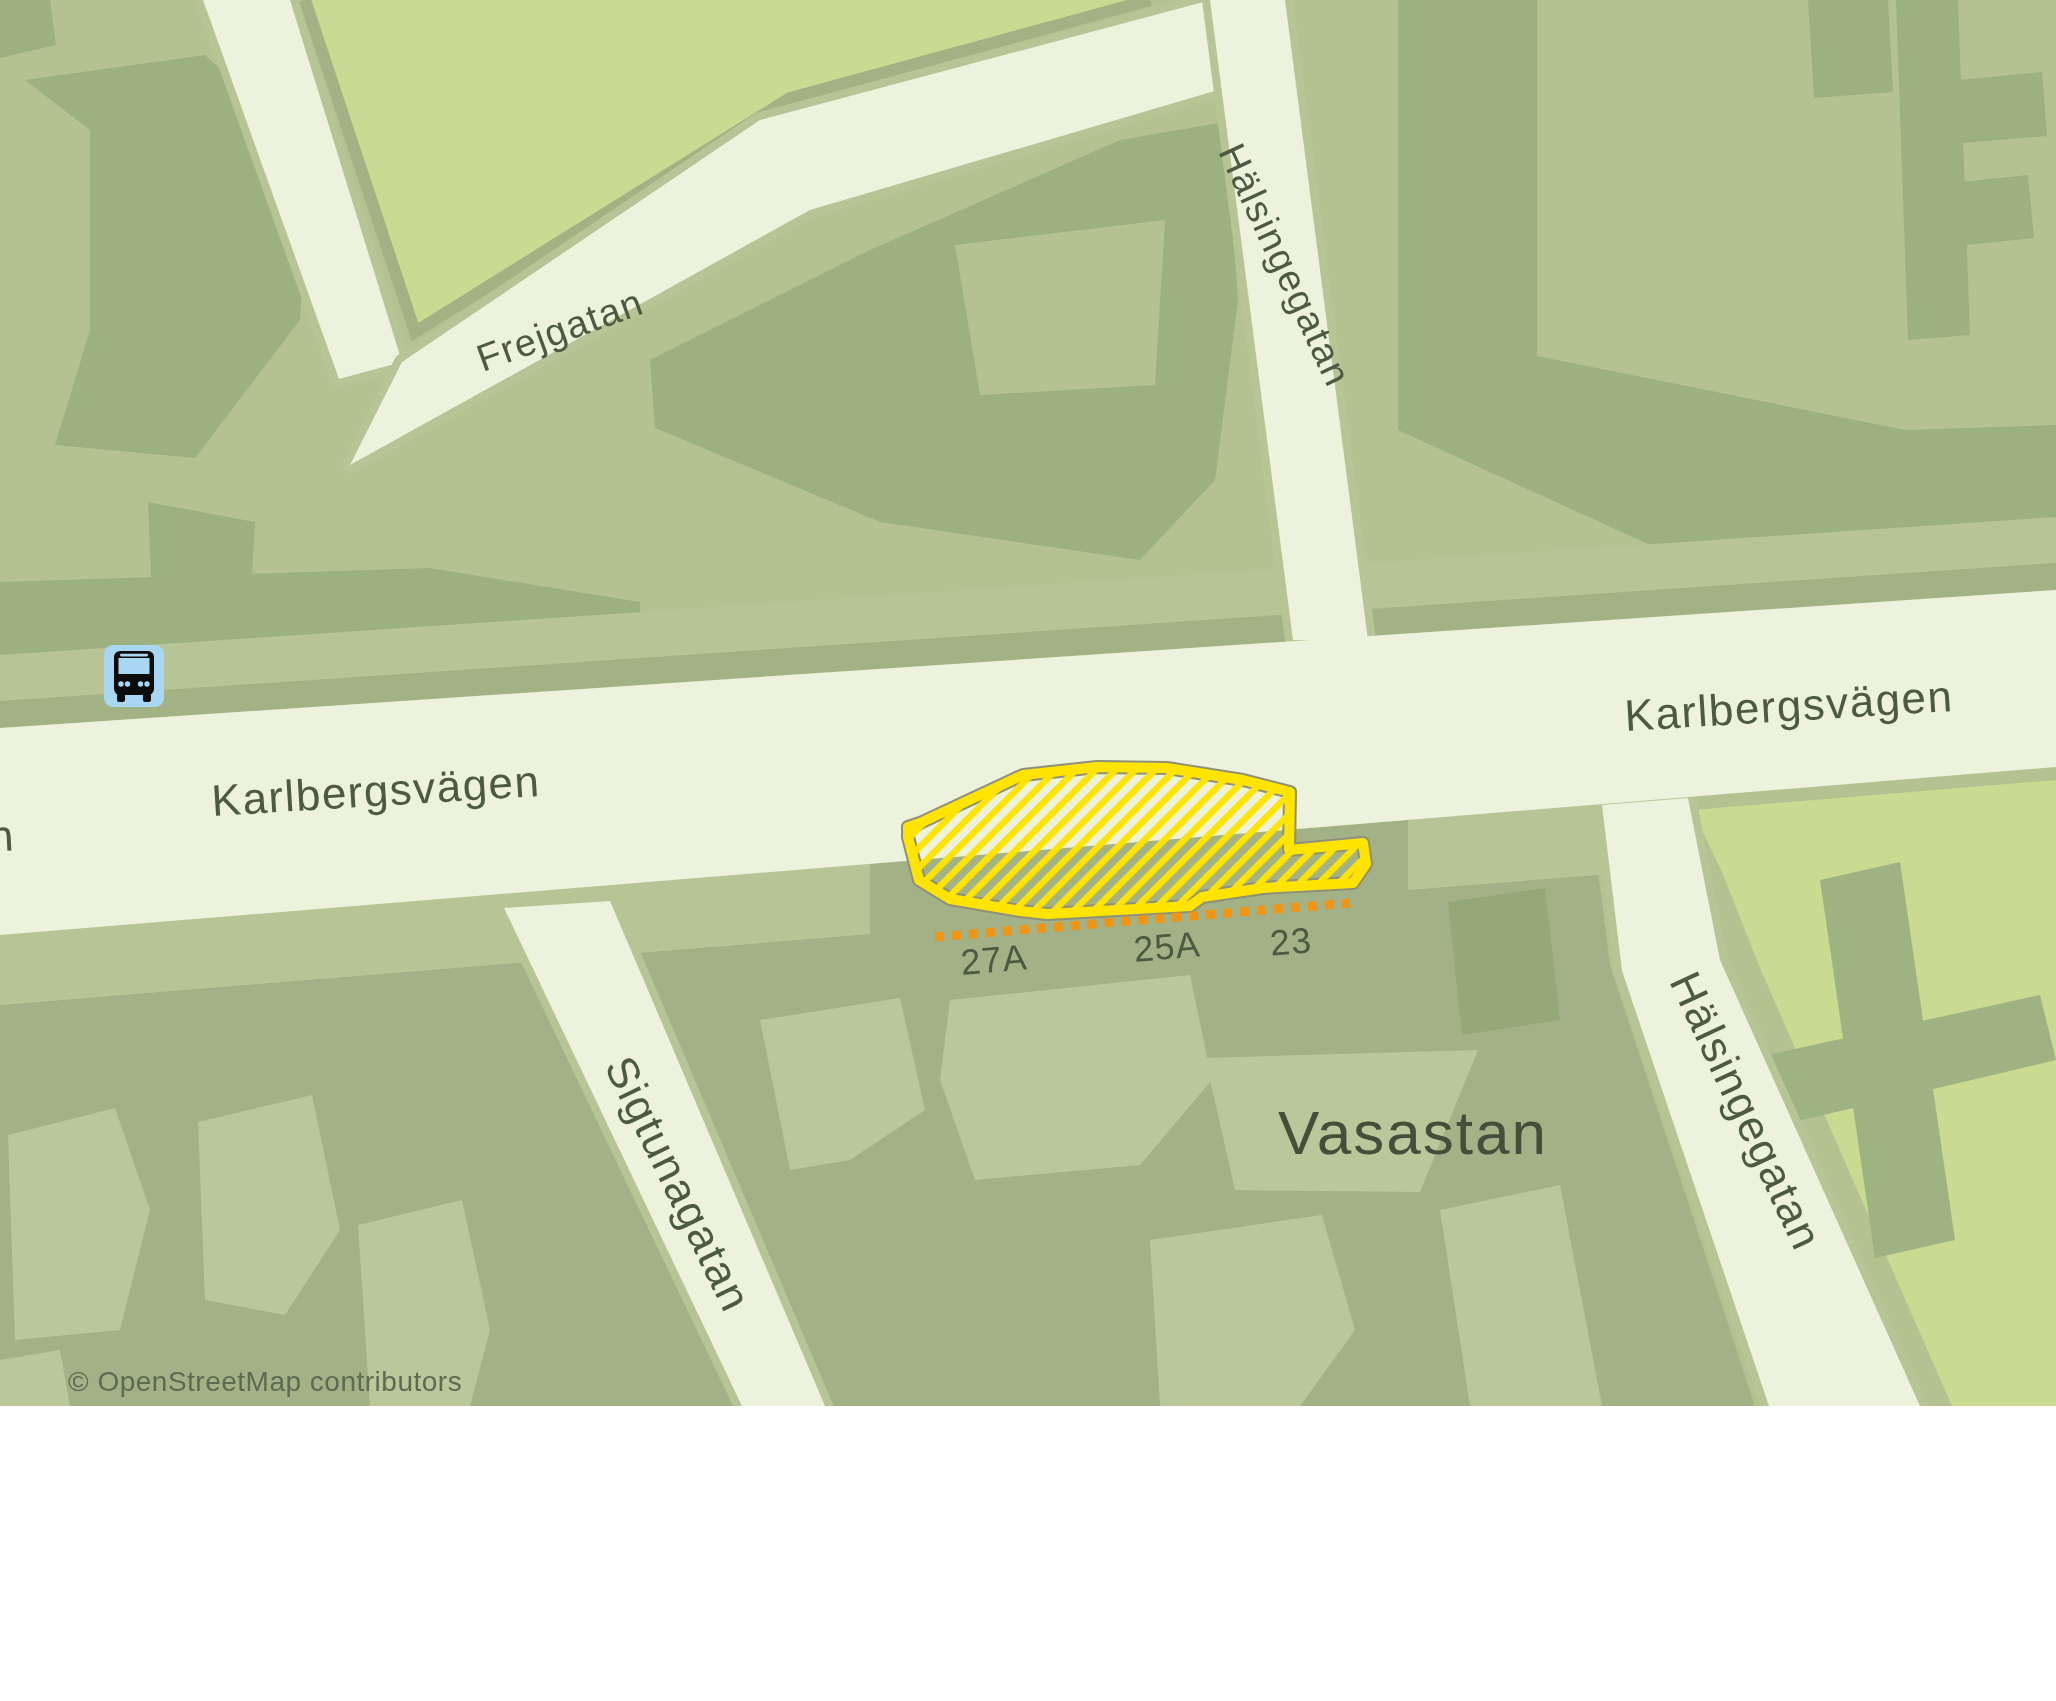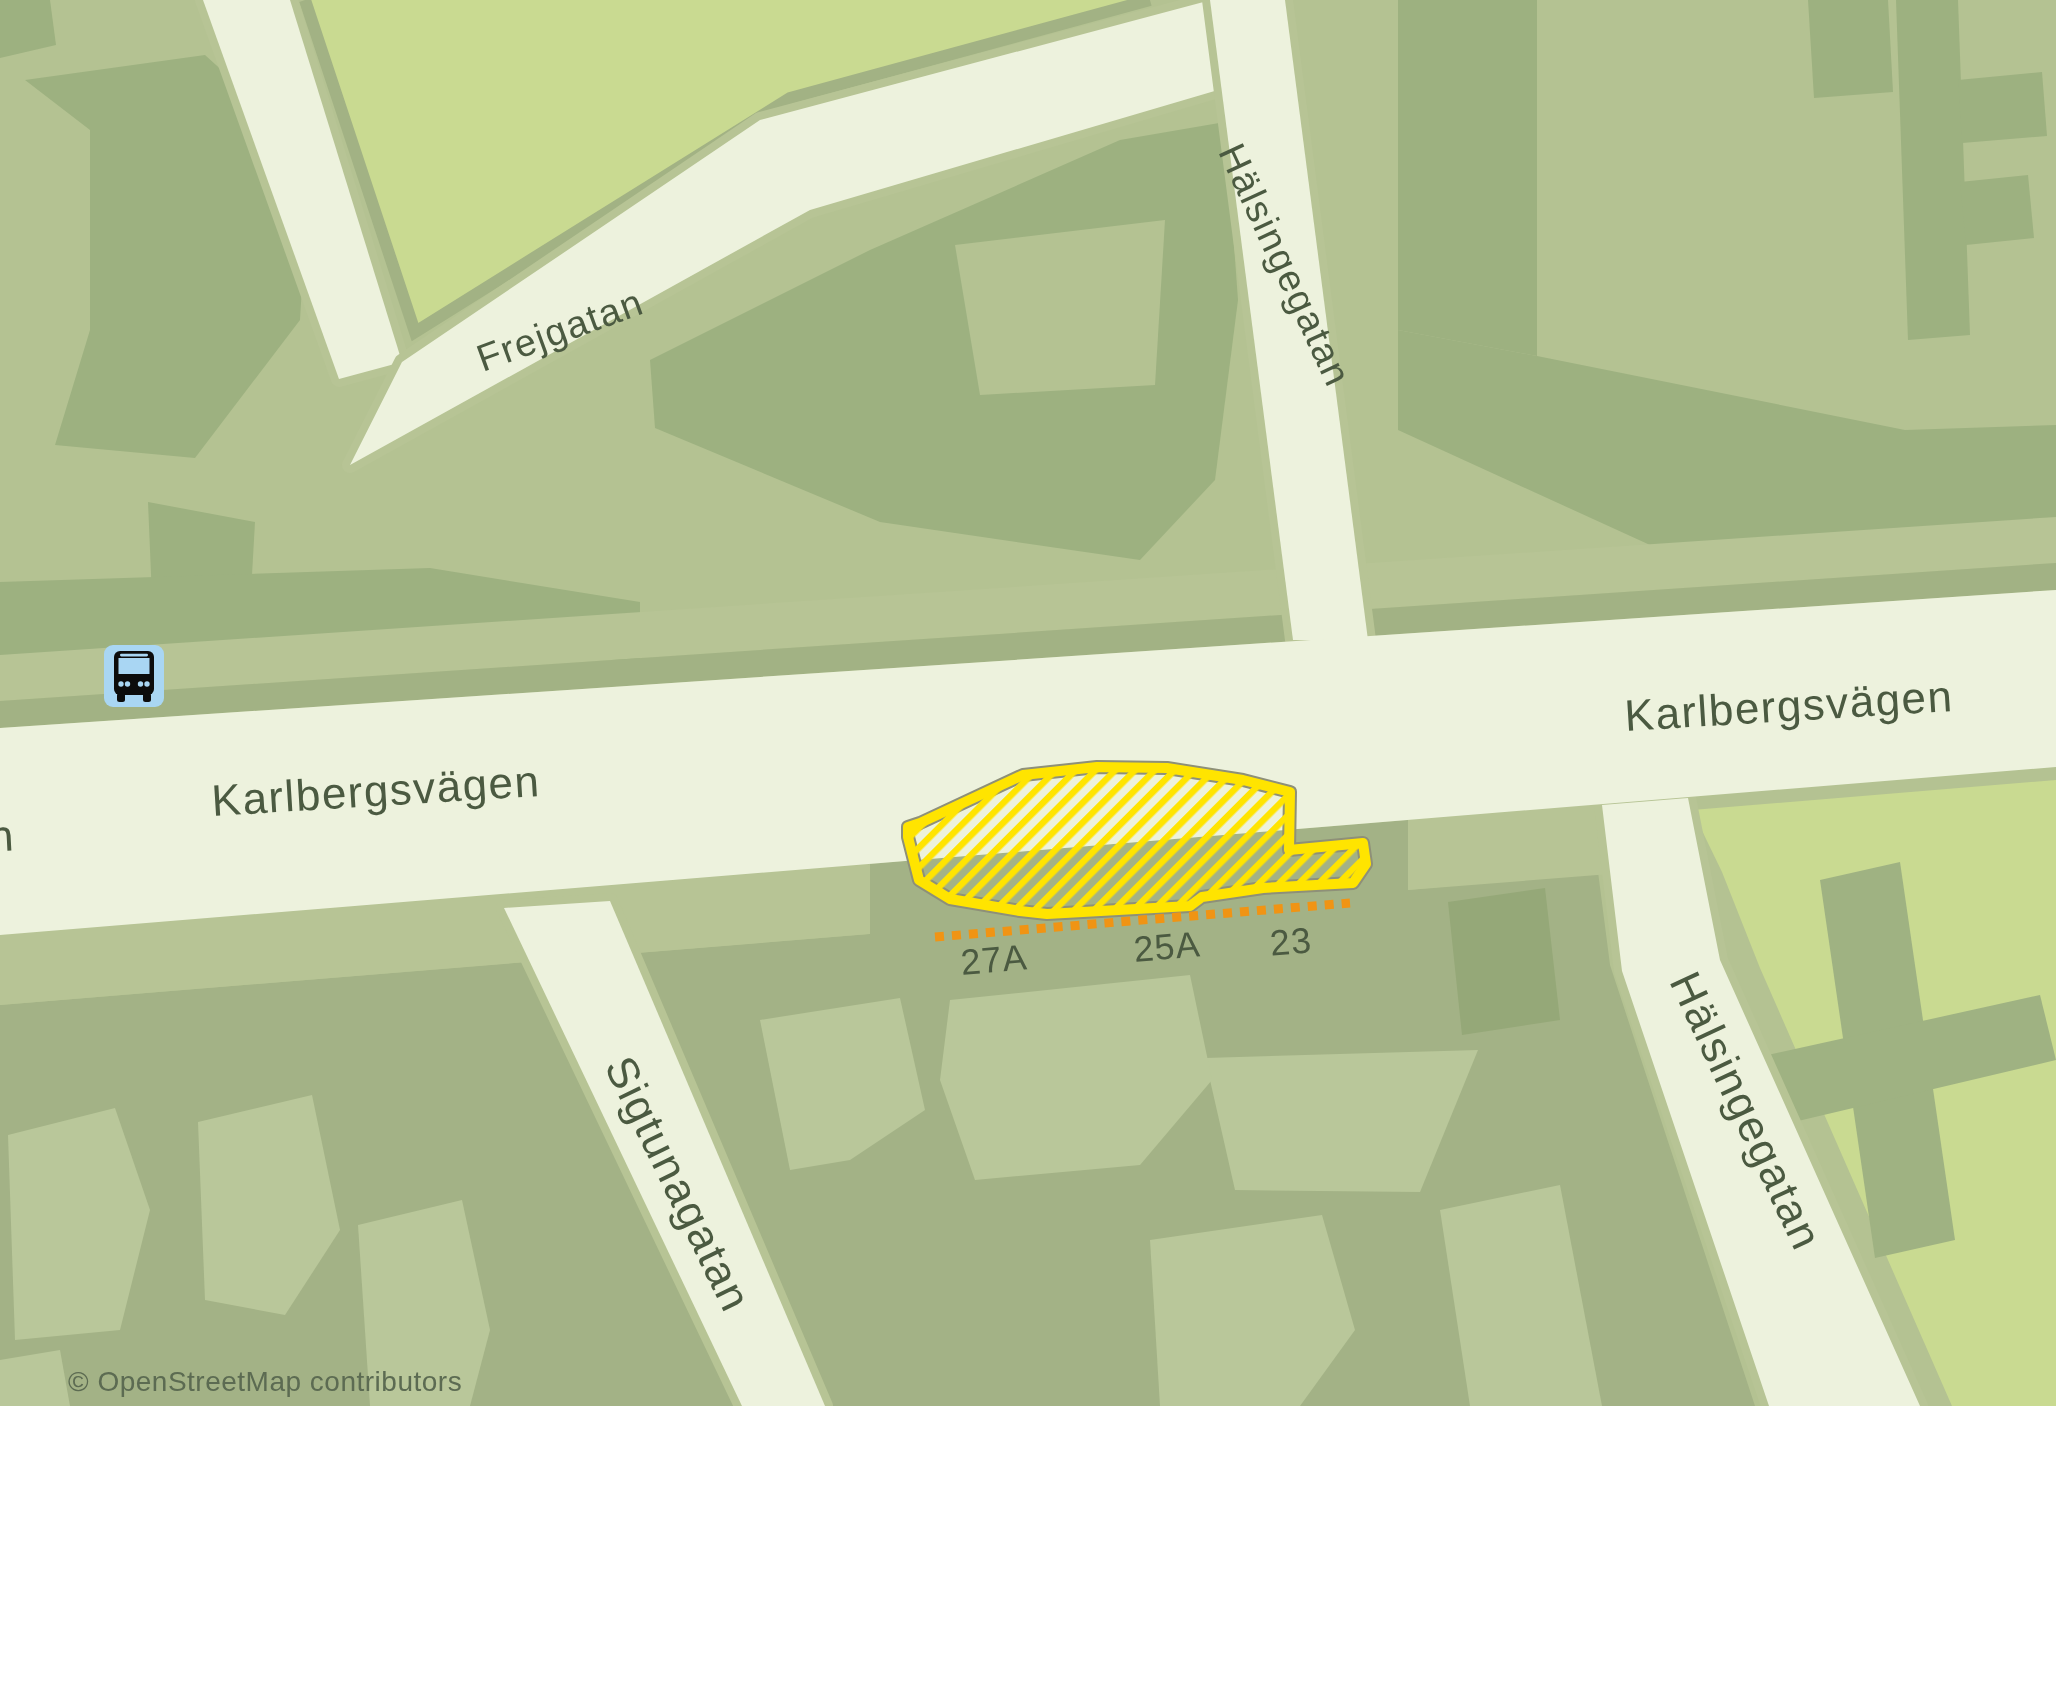--- a/index.html
+++ b/index.html
@@ -109,20 +109,21 @@
       <use href="#busg" transform="translate(104,645)"></use>
     </svg>
 
     <div class="maplabel minor" style="left:560px;top:330px;--r:-20deg">Frejgatan</div>
     <div class="maplabel minor" style="left:1285px;top:265px;--r:65deg">Hälsingegatan</div>
     <div class="maplabel major" style="left:376px;top:791px;--r:-3.5deg">Karlbergsvägen</div>
     <div class="maplabel major" style="left:1789px;top:706px;--r:-3.5deg">Karlbergsvägen</div>
     <div class="maplabel major" style="left:678px;top:1184px;--r:64deg">Sigtunagatan</div>
     <div class="maplabel major" style="left:1746px;top:1111px;--r:65deg">Hälsingegatan</div>
     <div class="maplabel major" style="left:2px;top:836px;--r:-3deg">n</div>
+    <div class="maplabel district" style="left:1413px;top:1133px">Vasastan</div>
     <div class="maplabel housenum" style="left:994px;top:960px;--r:-5deg">27A</div>
     <div class="maplabel housenum" style="left:1167px;top:947px;--r:-5deg">25A</div>
     <div class="maplabel housenum" style="left:1291px;top:942px;--r:-5deg">23</div>
     <div class="attribution">© OpenStreetMap contributors</div>
   </div>
 
   <div class="legendbar">
 
     
     

